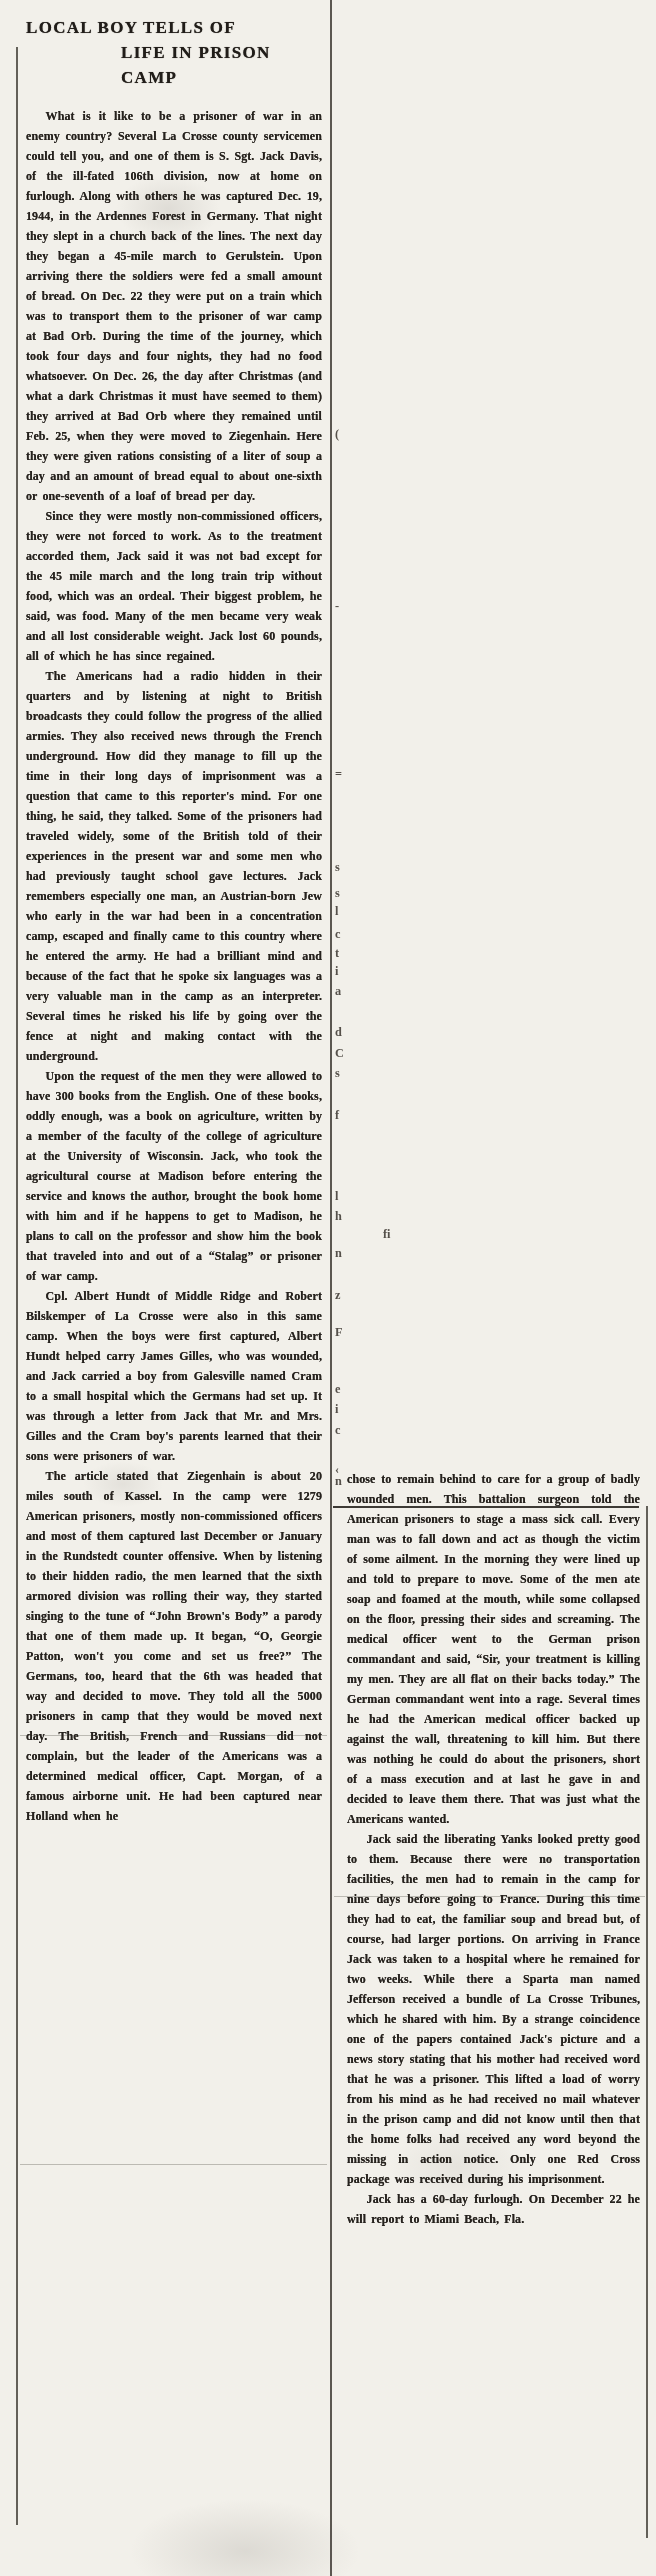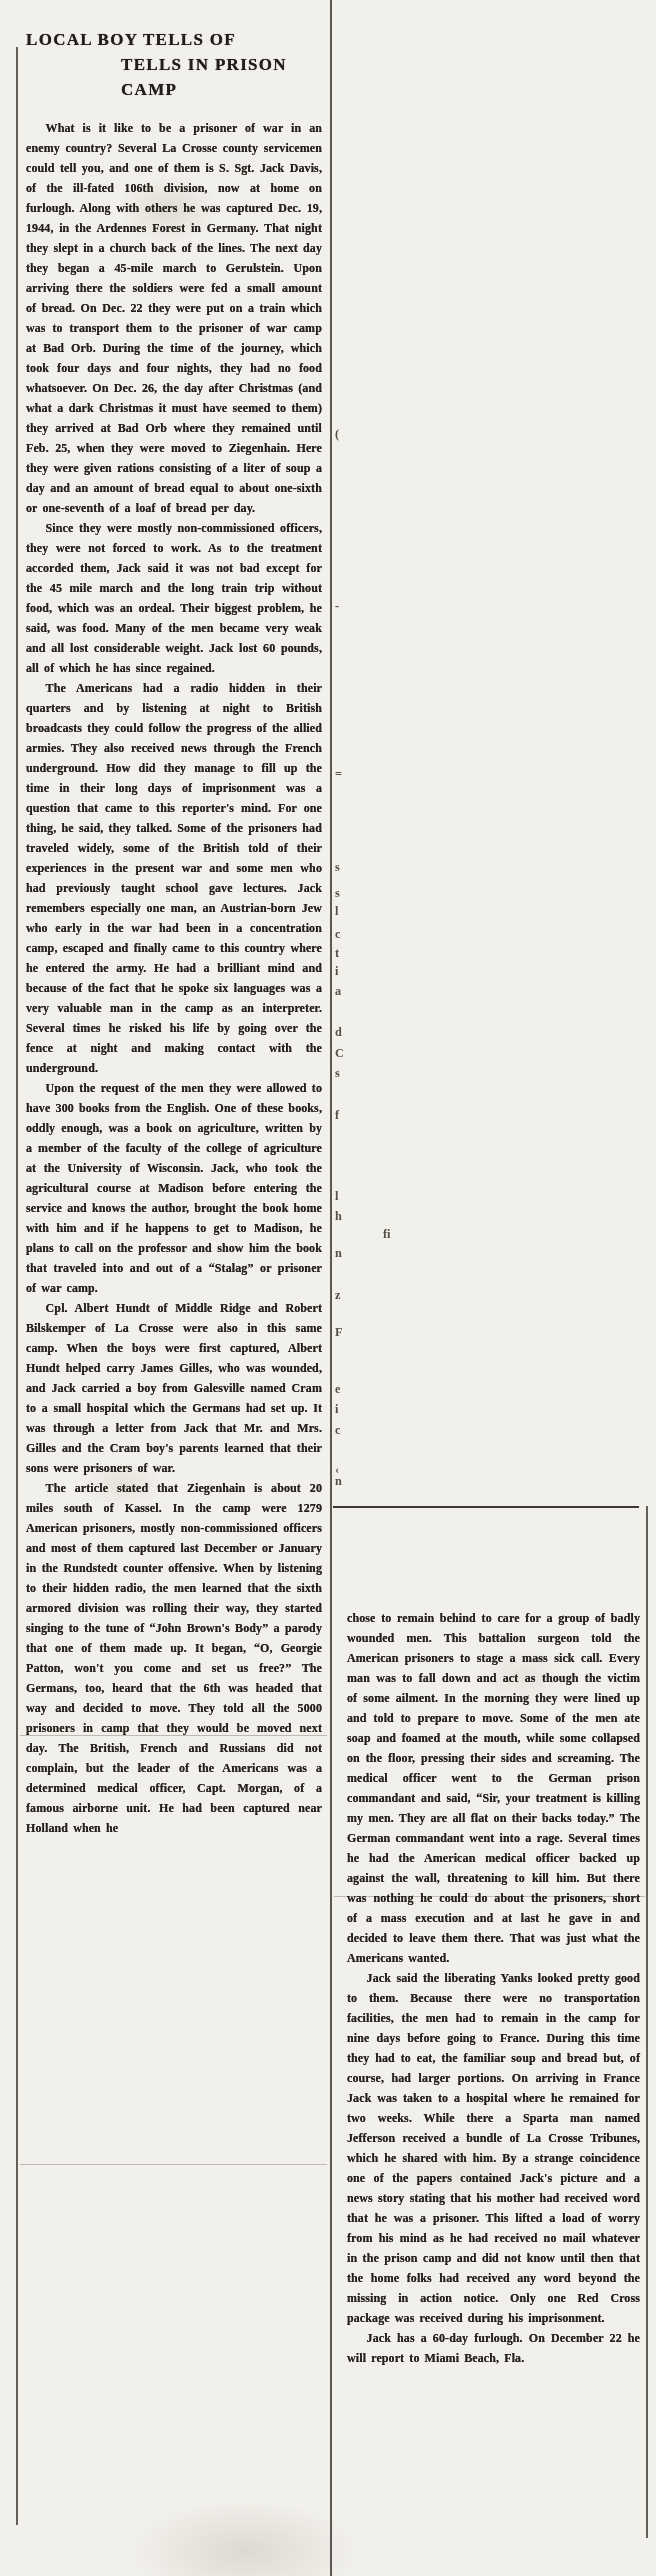--- a/index.html
+++ b/index.html
@@ -13,34 +13,34 @@
   .page{
     position:absolute;left:0;top:0;width:657px;height:2576px;
     background:
       radial-gradient(ellipse 74px 49px at 168px 209px, rgba(120,115,108,0.16), rgba(120,115,108,0) 70%),
       radial-gradient(ellipse 57px 33px at 123px 1484px, rgba(120,115,108,0.12), rgba(120,115,108,0) 70%),
       radial-gradient(ellipse 98px 57px at 458px 2167px, rgba(120,115,108,0.10), rgba(120,115,108,0) 70%),
       radial-gradient(ellipse 65px 41px at 523px 1676px, rgba(120,115,108,0.10), rgba(120,115,108,0) 70%),
       radial-gradient(ellipse 164px 74px at 245px 2551px, rgba(120,115,108,0.18), rgba(120,115,108,0) 70%),
       #f2f0ea;
   }
-  .col{position:absolute;color:#26221e;margin-top:12px;}
+  .col{position:absolute;color:#26221e;}
   .col p{
     margin:0;
     font-size:12px;
     line-height:20px;
     font-weight:700;
     text-align:justify;
     text-indent:19.6px;
     letter-spacing:0.1px;
     word-spacing:2px;
     text-shadow:0 0 0.6px rgba(45,40,34,0.85);
   }
   .left-col{left:26px;top:14.7px;width:296px;}
-  .right-col{left:347px;top:1596px;width:293px;}
+  .right-col{left:347px;top:1469px;width:293px;}
   .headline{margin:0 0 16.4px 0;font-size:17px;line-height:25px;font-weight:700;letter-spacing:1.3px;color:#211d19;text-shadow:0 0 0.7px rgba(40,35,30,0.9);}
   .headline .hl2{display:block;padding-left:95px;}
   .vrule{position:absolute;background:#4a4640;}
   .rule-left{left:15.5px;top:47px;width:2px;height:2478px;opacity:0.85;}
   .rule-gutter{left:330px;top:0;width:2px;height:2576px;opacity:0.9;}
   .rule-right{left:646px;top:1506px;width:2px;height:1032px;opacity:0.85;}
   .hrule{position:absolute;left:333px;top:1506px;width:306px;height:2px;background:#3d3a35;}
   .crease{position:absolute;height:1.2px;background:rgba(90,85,78,0.35);}
   .crease-1{left:20.4px;top:1735px;width:307px;}
   .crease-2{left:334px;top:1896px;width:311px;}
@@ -62,21 +62,21 @@
   <div class="vrule rule-right"></div>
   <div class="hrule"></div>
 
   <div class="crease crease-1"></div>
   <div class="crease crease-2"></div>
   <div class="crease crease-3"></div>
 
   <div class="col left-col">
     <h1 class="headline">
       <span class="hl1">LOCAL BOY TELLS OF</span>
-      <span class="hl2">TELLS IN PRISON CAMP</span>
+      <span class="hl2">LIFE IN PRISON CAMP</span>
     </h1>
     <p>What is it like to be a prisoner of war in an enemy country? Several La Crosse county servicemen could tell you, and one of them is S. Sgt. Jack Davis, of the ill-fated 106th division, now at home on furlough. Along with others he was captured Dec. 19, 1944, in the Ardennes Forest in Germany. That night they slept in a church back of the lines. The next day they began a 45-mile march to Gerulstein. Upon arriving there the soldiers were fed a small amount of bread. On Dec. 22 they were put on a train which was to transport them to the prisoner of war camp at Bad Orb. During the time of the journey, which took four days and four nights, they had no food whatsoever. On Dec. 26, the day after Christmas (and what a dark Christmas it must have seemed to them) they arrived at Bad Orb where they remained until Feb. 25, when they were moved to Ziegenhain. Here they were given rations consisting of a liter of soup a day and an amount of bread equal to about one-sixth or one-seventh of a loaf of bread per day.</p>
     <p>Since they were mostly non-commissioned officers, they were not forced to work. As to the treatment accorded them, Jack said it was not bad except for the 45 mile march and the long train trip without food, which was an ordeal. Their biggest problem, he said, was food. Many of the men became very weak and all lost considerable weight. Jack lost 60 pounds, all of which he has since regained.</p>
     <p>The Americans had a radio hidden in their quarters and by listening at night to British broadcasts they could follow the progress of the allied armies. They also received news through the French underground. How did they manage to fill up the time in their long days of imprisonment was a question that came to this reporter's mind. For one thing, he said, they talked. Some of the prisoners had traveled widely, some of the British told of their experiences in the present war and some men who had previously taught school gave lectures. Jack remembers especially one man, an Austrian-born Jew who early in the war had been in a concentration camp, escaped and finally came to this country where he entered the army. He had a brilliant mind and because of the fact that he spoke six languages was a very valuable man in the camp as an interpreter. Several times he risked his life by going over the fence at night and making contact with the underground.</p>
     <p>Upon the request of the men they were allowed to have 300 books from the English. One of these books, oddly enough, was a book on agriculture, written by a member of the faculty of the college of agriculture at the University of Wisconsin. Jack, who took the agricultural course at Madison before entering the service and knows the author, brought the book home with him and if he happens to get to Madison, he plans to call on the professor and show him the book that traveled into and out of a “Stalag” or prisoner of war camp.</p>
     <p>Cpl. Albert Hundt of Middle Ridge and Robert Bilskemper of La Crosse were also in this same camp. When the boys were first captured, Albert Hundt helped carry James Gilles, who was wounded, and Jack carried a boy from Galesville named Cram to a small hospital which the Germans had set up. It was through a letter from Jack that Mr. and Mrs. Gilles and the Cram boy's parents learned that their sons were prisoners of war.</p>
     <p>The article stated that Ziegenhain is about 20 miles south of Kassel. In the camp were 1279 American prisoners, mostly non-commissioned officers and most of them captured last December or January in the Rundstedt counter offensive. When by listening to their hidden radio, the men learned that the sixth armored division was rolling their way, they started singing to the tune of “John Brown's Body” a parody that one of them made up. It began, “O, Georgie Patton, won't you come and set us free?” The Germans, too, heard that the 6th was headed that way and decided to move. They told all the 5000 prisoners in camp that they would be moved next day. The British, French and Russians did not complain, but the leader of the Americans was a determined medical officer, Capt. Morgan, of a famous airborne unit. He had been captured near Holland when he</p>
   </div>
 
   <div class="col right-col">

